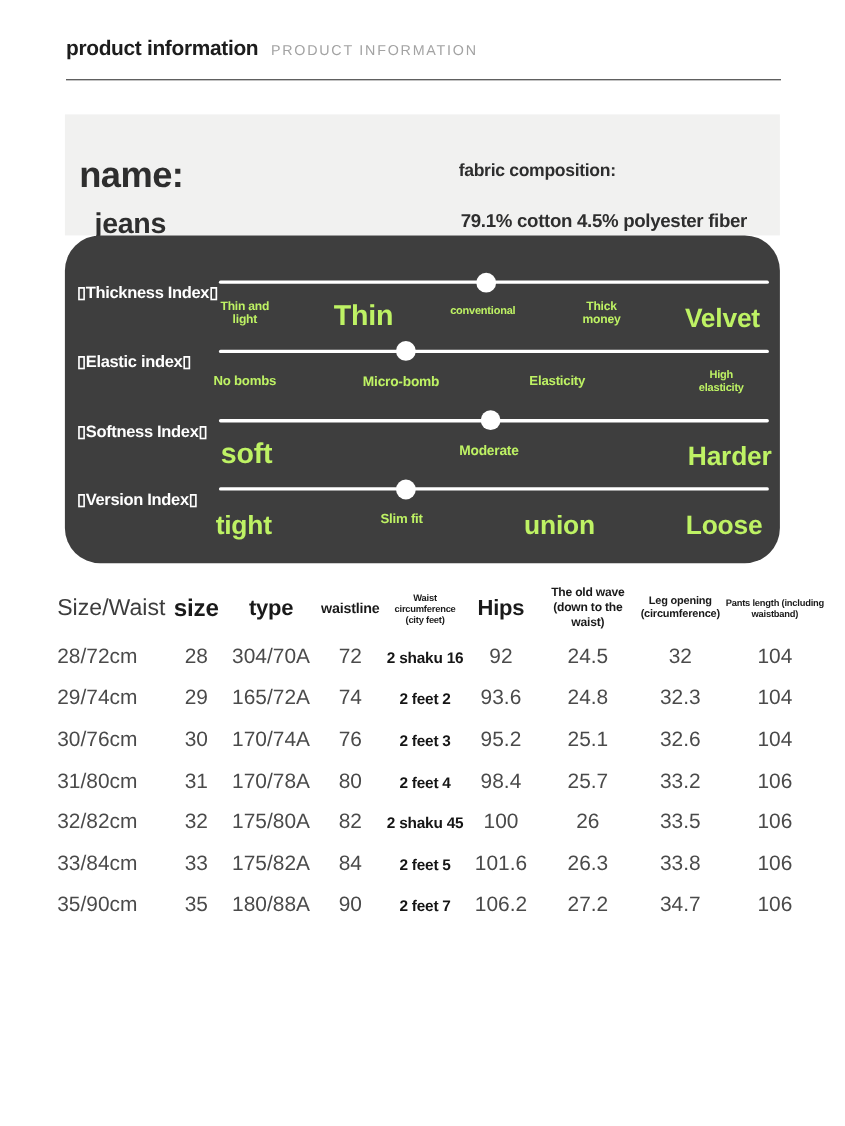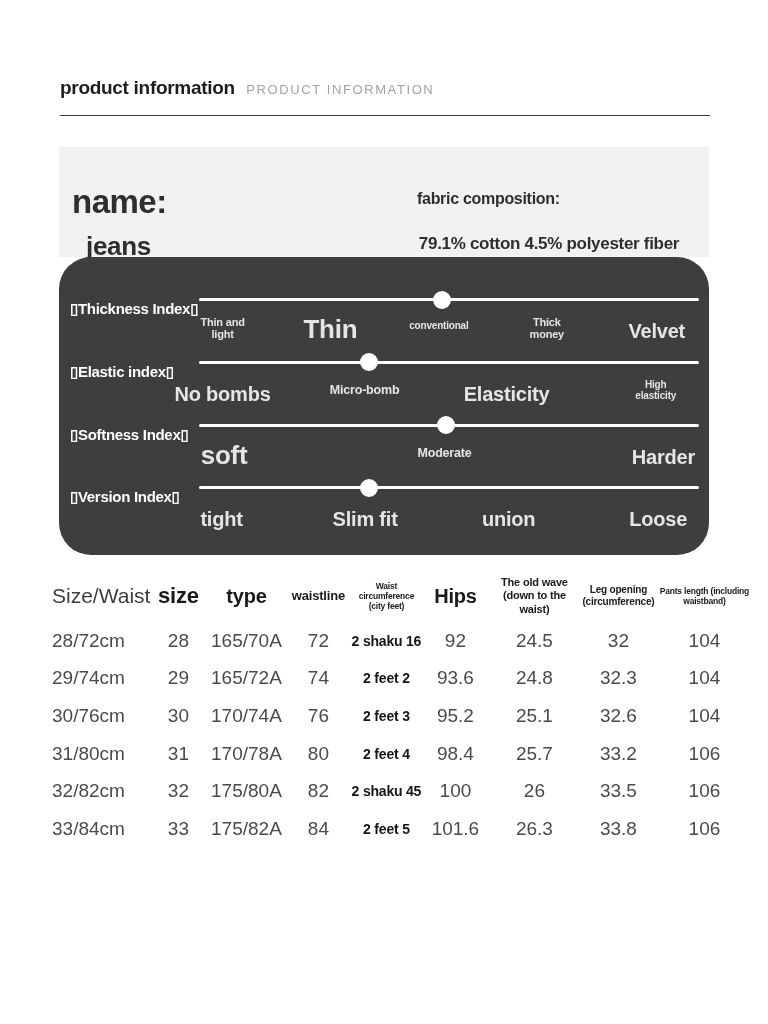--- a/index.html
+++ b/index.html
@@ -5,21 +5,21 @@
   :root{
     --bg:#ffffff; --panel-light:#f1f1f0; --panel-dark:#3e3e3e;
     --text-dark:#222222; --text-gray:#a3a3a3; --table-text:#4a4a4a;
   }
   *{box-sizing:border-box;margin:0;padding:0;}
   html,body{width:768px;height:1024px;overflow:hidden;background:var(--bg);
     font-family:"Liberation Sans",sans-serif;}
   .cond{font-family:"Liberation Sans",sans-serif;font-weight:700;letter-spacing:-0.3px;}
 
   
-  .hdr{padding:34px 12px 0 60px;white-space:nowrap;margin-top:43px;}
+  .hdr{padding:34px 12px 0 60px;white-space:nowrap;}
   .hdr-title{font-size:19px;font-weight:700;letter-spacing:-0.3px;color:#1d1d1d;}
   .hdr-sub{font-size:13px;color:var(--text-gray);letter-spacing:1.6px;margin-left:7px;}
   .hdr-rule{margin:16px 58px 0 60px;border-top:1.5px solid #3a3a3a;}
 
   
   .panel{margin-left:59px;width:650px;position:relative;}
   .panel.light{margin-top:31px;height:110px;background:var(--panel-light);}
   .name-label{position:absolute;left:13px;top:36px;font-size:33px;color:#2e2e2e;letter-spacing:-0.5px;}
   .name-value{position:absolute;left:27px;top:84px;font-size:26px;color:#2e2e2e;}
   .fabric-label{position:absolute;left:358px;top:43px;font-size:16px;color:#2e2e2e;}
@@ -27,29 +27,29 @@
     font-size:17px;line-height:24px;color:#2e2e2e;}
 
   .panel.dark{height:298px;background:var(--panel-dark);padding-top:30px;border-radius:32px;}
   .idx-row{position:relative;height:62.8px;}
   .idx-label{position:absolute;left:11px;top:13px;width:130px;font-weight:700;
     font-size:15px;letter-spacing:-0.3px;color:#ffffff;white-space:nowrap;}
   .idx-track{position:absolute;left:140px;right:10px;top:11px;height:3px;
     background:#ffffff;border-radius:3px;}
   .idx-dot{position:absolute;top:50%;width:18px;height:18px;background:#ffffff;
     border-radius:50%;transform:translate(-50%,-50%);}
-  .idx-opts{position:absolute;left:131px;right:10px;top:23px;height:40px;color:#e5e5e5;}
+  .idx-opts{position:absolute;left:131px;right:10px;top:23px;height:40px;color:#bef264;}
   .opt{position:absolute;transform:translateX(-50%);top:10px;text-align:center;
     white-space:nowrap;font-weight:700;letter-spacing:-0.2px;line-height:1.12;}
   .opt.wrap{white-space:normal;width:64px;top:6px;}
   .opt-xs{font-size:10px;}
   .opt-sm{font-size:11px;}
   .opt-md{font-size:12.5px;}
-  .opt-lg{font-size:20px;}
-  .opt-xl{font-size:20px;}
+  .opt-lg{font-size:12px;}
+  .opt-xl{font-size:24px;}
   .opt-xxl{font-size:26px;top:5px;}
 
   
   .chart-title{margin:63px 0 0 66px;font-size:17.5px;color:#1d1d1d;}
   .size-table{margin:15px 0 0 42px;border-collapse:collapse;table-layout:fixed;}
   .size-table th{height:52px;vertical-align:middle;text-align:center;font-weight:700;
     letter-spacing:-0.2px;color:#1a1a1a;line-height:1.2;}
   .size-table td{height:37.6px;vertical-align:middle;text-align:center;}
   th.h-plain{font-size:21px;font-weight:400;color:#3d3d3d;text-align:left;padding-left:10px;letter-spacing:0;}
   th.h-cxl{font-size:22px;}
@@ -157,21 +157,21 @@
           <th class="h-clg">Hips</th>
           <th class="h-csm">The old wave (down to the waist)</th>
           <th class="h-cxs2">Leg opening (circumference)</th>
           <th class="h-cxs">Pants length (including waistband)</th>
         </tr>
       </thead>
       <tbody>
         <tr>
           <td class="c-first c-plain">28/72cm</td>
           <td class="c-plain">28</td>
-          <td class="c-plain">165/70A</td>
+          <td class="c-plain">304/70A</td>
           <td class="c-plain">72</td>
           <td class="c-cond">2 shaku 16</td>
           <td class="c-plain">92</td>
           <td class="c-plain">24.5</td>
           <td class="c-plain">32</td>
           <td class="c-plain">104</td>
         </tr>
         <tr>
           <td class="c-first c-plain">29/74cm</td>
           <td class="c-plain">29</td>
@@ -220,16 +220,27 @@
           <td class="c-first c-plain">33/84cm</td>
           <td class="c-plain">33</td>
           <td class="c-plain">175/82A</td>
           <td class="c-plain">84</td>
           <td class="c-cond">2 feet 5</td>
           <td class="c-plain">101.6</td>
           <td class="c-plain">26.3</td>
           <td class="c-plain">33.8</td>
           <td class="c-plain">106</td>
         </tr>
+        <tr>
+          <td class="c-first c-plain">35/90cm</td>
+          <td class="c-plain">35</td>
+          <td class="c-plain">180/88A</td>
+          <td class="c-plain">90</td>
+          <td class="c-cond">2 feet 7</td>
+          <td class="c-plain">106.2</td>
+          <td class="c-plain">27.2</td>
+          <td class="c-plain">34.7</td>
+          <td class="c-plain">106</td>
+        </tr>
       </tbody>
     </table>
 
 </div>
 
 </body></html>

